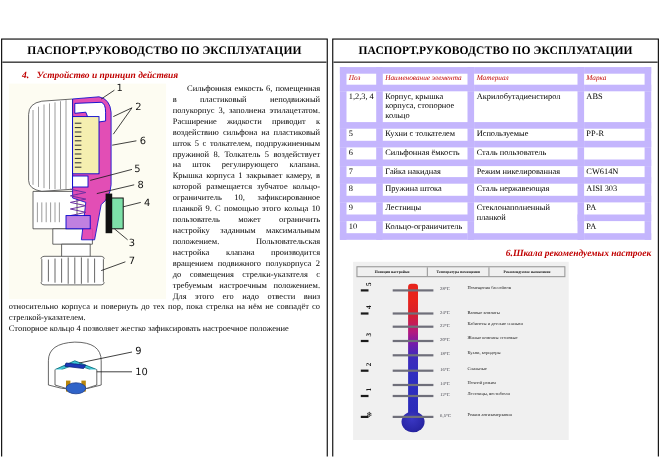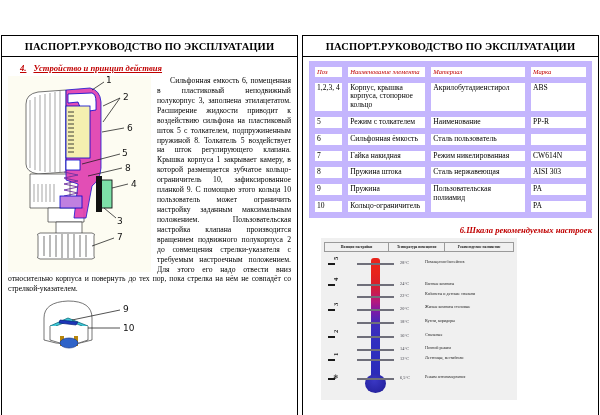--- a/index.html
+++ b/index.html
@@ -40,21 +40,21 @@
     padding: 4px 6px 0 6px;
     overflow: hidden;
   }
   .sec-title {
     color: #c00000;
     font-weight: bold;
     font-style: italic;
     font-size: 8.6px;
     margin: 2px 0 3px 0;
   }
-  .sec-title.indent { padding-left: 12px; text-decoration: underline; }
+  .sec-title.indent { padding-left: 12px; }
   .sec-title .num { margin-right: 7px; }
   .sec-title.under { text-decoration: underline; }
 
   
   .left-flow { font-size: 7.7px; line-height: 1.29; text-align: justify; color: #000; }
   .fig1 {
     float: left;
     width: 143px; height: 196px;
     margin: 0 6px 1px 0;
     background: #fdfcf2;
@@ -267,20 +267,21 @@
             <text x="117" y="95">8</text>
             <text x="123" y="111">4</text>
             <text x="109" y="148">3</text>
             <text x="109" y="164">7</text>
           </g>
         </svg>
       </div>
 
       <div class="left-flow">
         <p class="para">Сильфонная емкость 6, помещенная в пластиковый неподвижный полукорпус 3, заполнена этилацетатом. Расширение жидкости приводит к воздействию сильфона на пластиковый шток 5 с толкателем, подпружиненным пружиной 8. Толкатель 5 воздействует на шток регулирующего клапана. Крышка корпуса 1 закрывает камеру, в которой размещается зубчатое кольцо-ограничитель 10, зафиксированное планкой 9. С помощью этого кольца 10 пользователь может ограничить настройку заданным максимальным положением. Пользовательская настройка клапана производится вращением подвижного полукорпуса 2 до совмещения стрелки-указателя с требуемым настроечным положением. Для этого его надо отвести вниз относительно корпуса и повернуть до тех пор, пока стрелка на нём не совпадёт со стрелкой-указателем.</p>
+        <p class="para ni">Стопорное кольцо 4 позволяет жестко зафиксировать настроечное положение</p>
       </div>
 
       <div class="fig2">
         <svg viewBox="0 0 148 62" width="148" height="62">
           <g fill="none" stroke="#3a3a3a" stroke-width="0.7">
             <path d="M28 44 L28 22 Q28 6 52 5 Q76 5 76 22 L76 44"></path>
             <path d="M28 44 Q52 52 76 44"></path>
           </g>
 
           <path d="M34 30 L52 22 L72 30 L54 39 Z" fill="#3fc8d8" stroke="#0b6b7a" stroke-width="0.8"></path>
@@ -331,22 +332,22 @@
         </thead>
         <tbody>
           <tr>
             <td>1,2,3, 4</td>
             <td>Корпус, крышка корпуса, стопорное кольцо</td>
             <td>Акрилобутадиенстирол</td>
             <td>ABS</td>
           </tr>
           <tr>
             <td>5</td>
-            <td>Режим с толкателем</td>
-            <td>Наименование</td>
+            <td>Кухни с толкателем</td>
+            <td>Используемые</td>
             <td>PP-R</td>
           </tr>
           <tr>
             <td>6</td>
             <td>Сильфонная ёмкость</td>
             <td>Сталь пользователь</td>
             <td></td>
           </tr>
           <tr>
             <td>7</td>
@@ -355,22 +356,22 @@
             <td>CW614N</td>
           </tr>
           <tr>
             <td>8</td>
             <td>Пружина штока</td>
             <td>Сталь нержавеющая</td>
             <td>AISI 303</td>
           </tr>
           <tr>
             <td>9</td>
-            <td>Пружина</td>
-            <td rowspan="2">Пользовательская полиамид</td>
+            <td>Лестницы</td>
+            <td rowspan="2">Стеклонаполненный планкой</td>
             <td>PA</td>
           </tr>
           <tr>
             <td>10</td>
             <td>Кольцо-ограничитель</td>
             <td>PA</td>
           </tr>
         </tbody>
       </table>
 

